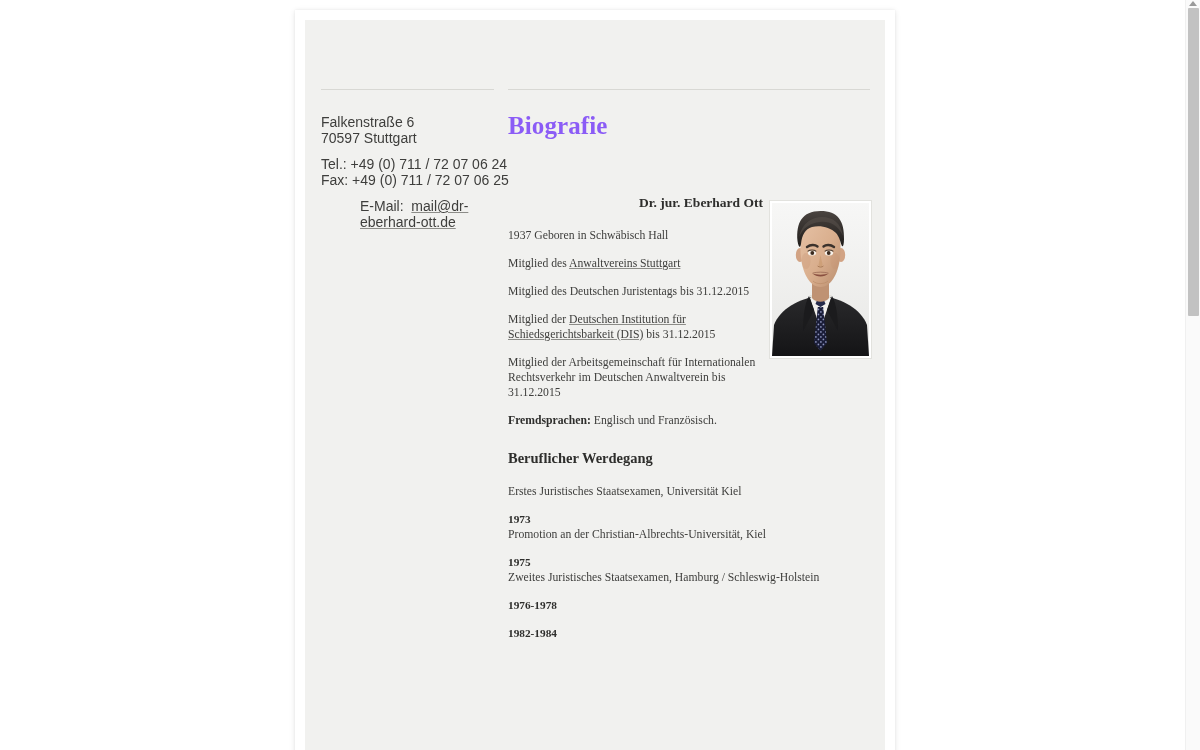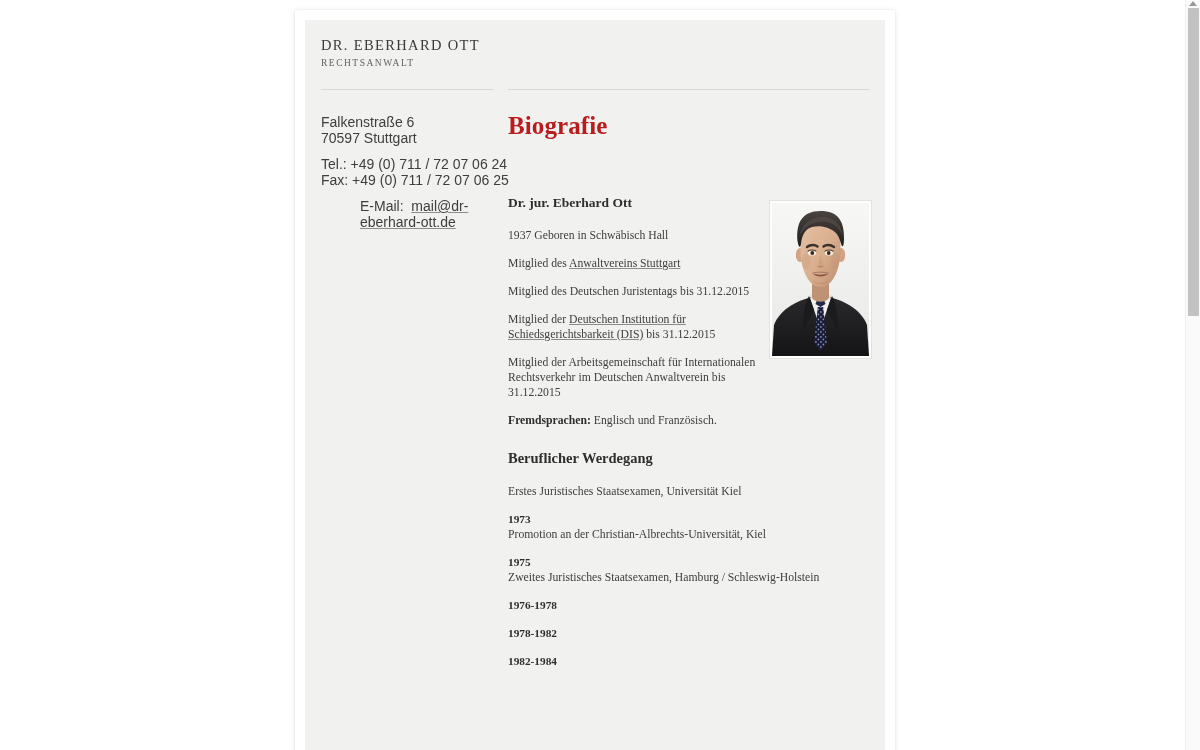--- a/index.html
+++ b/index.html
@@ -125,41 +125,42 @@
   .main {
     position: absolute;
     left: 203px;
     top: 92px;
     width: 365px;
   }
   .page-title {
     font-family: "Liberation Serif", serif;
     font-size: 25px;
     font-weight: bold;
-    color: #b91c1c;
+    color: #8b5cf6;
     letter-spacing: 0.1px;
     line-height: 1.1;
     margin: 0;
   }
 
   .bio-block {
     position: relative;
     margin-top: 55px;
     width: 365px;
   }
   .bio-text {
     width: 255px;
   }
   .bio-name {
     font-family: "Liberation Serif", serif;
     font-size: 13.5px;
     font-weight: bold;
     color: #2e2e2c;
     line-height: 1.2;
     margin: 16px 0 17px 0;
+    text-align: right;
   }
   .bio-p {
     font-family: "Liberation Serif", serif;
     font-size: 11.7px;
     color: #3e3e3c;
     line-height: 15px;
     margin: 0 0 13px 0;
   }
   .bio-p:last-child { margin-bottom: 0; }
   .bio-p a, .inline-link {
@@ -252,26 +253,20 @@
 </head>
 <body>
 
 <div class="viewport">
 
   <div class="page-frame"></div>
 
   <div class="sheet">
     <div class="columns">
 
-      <div class="col-left">
-        <div class="brand">
-          <div class="brand-name">DR. EBERHARD OTT</div>
-          <div class="brand-sub">RECHTSANWALT</div>
-        </div>
-      </div>
 
       <hr class="rule rule-left">
       <hr class="rule rule-right">
 
       <div class="contact">
         <div class="grp">
           <div class="line">Falkenstraße 6</div>
           <div class="line">70597 Stuttgart</div>
         </div>
         <div class="grp">
@@ -409,21 +404,20 @@
             <div class="career-desc">Promotion an der Christian-Albrechts-Universität, Kiel</div>
           </div>
           <div class="career-item">
             <div class="career-year">1975</div>
             <div class="career-desc">Zweites Juristisches Staatsexamen, Hamburg / Schleswig-Holstein</div>
           </div>
           <div class="career-item">
             <div class="career-year">1976-1978</div>
           </div>
           <div class="career-item">
-            <div class="career-year">1978-1982</div>
           </div>
           <div class="career-item">
             <div class="career-year">1982-1984</div>
 
           </div>
 
         </div>
 
       </div>
     </div>

